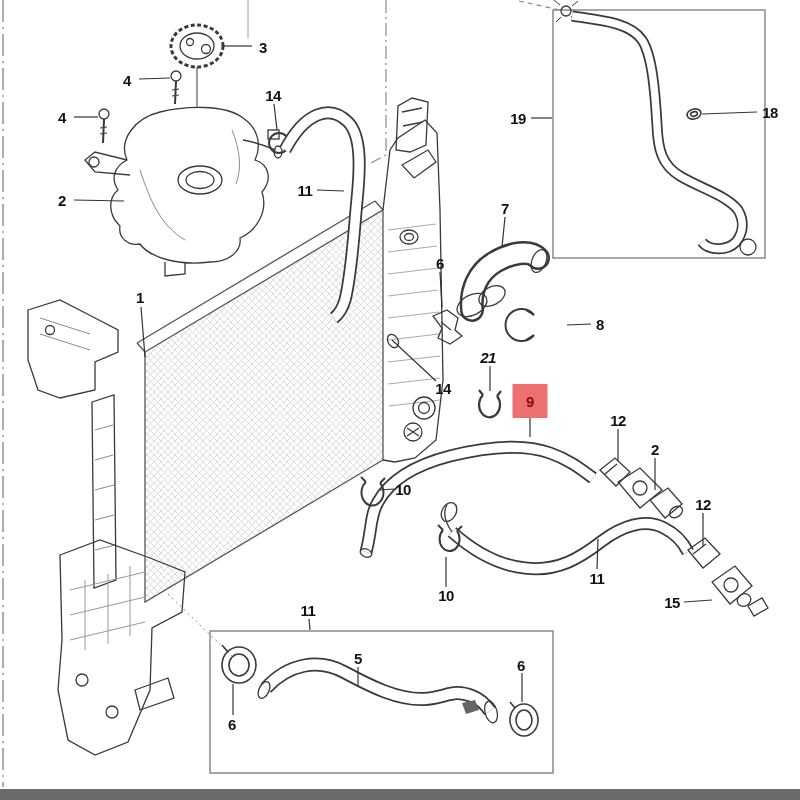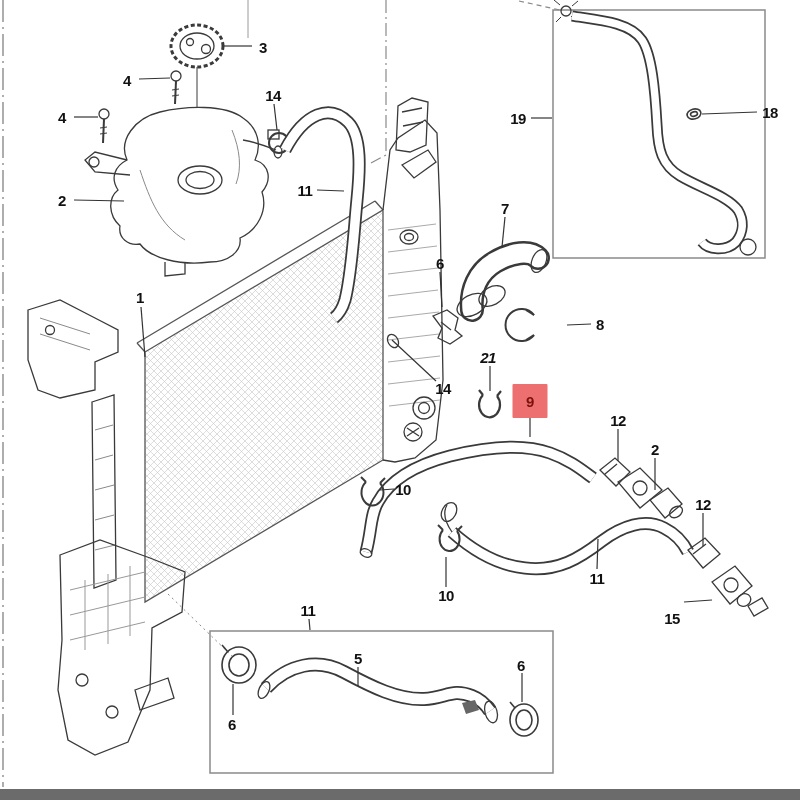--- a/index.html
+++ b/index.html
@@ -289,21 +289,21 @@
       <div class="callout" style="left: 600px; top: 324px;">8</div>
       <div class="callout hl" style="left: 530px; top: 401px; background: rgb(238, 111, 111); color: rgb(122, 18, 12);">9</div>
       <div class="callout" style="left: 403px; top: 489px;">10</div>
       <div class="callout" style="left: 446px; top: 595px;">10</div>
       <div class="callout" style="left: 597px; top: 578px; text-align: center;">11</div>
       <div class="callout" style="left: 618px; top: 420px;">12</div>
       <div class="callout" style="left: 703px; top: 504px;">12</div>
       <div class="callout" style="left: 305px; top: 190px;">11</div>
       <div class="callout" style="left: 273px; top: 95px;">14</div>
       <div class="callout" style="left: 443px; top: 388px;">14</div>
-      <div class="callout" style="left: 672px; top: 602px; margin-top: 16px;">15</div>
+      <div class="callout" style="left: 672px; top: 602px;">15</div>
       <div class="callout" style="left: 655px; top: 449px;">2</div>
       <div class="callout" style="left: 308px; top: 610px;">11</div>
       <div class="callout" style="left: 518px; top: 118px;">19</div>
       <div class="callout" style="left: 770px; top: 112px;">18</div>
       <div class="callout" style="left: 488px; top: 357px; font-style: italic;">21</div>
     </div>
 
 <div id="bottombar" style="background: rgb(107, 107, 107);"></div>
 
 </div>

